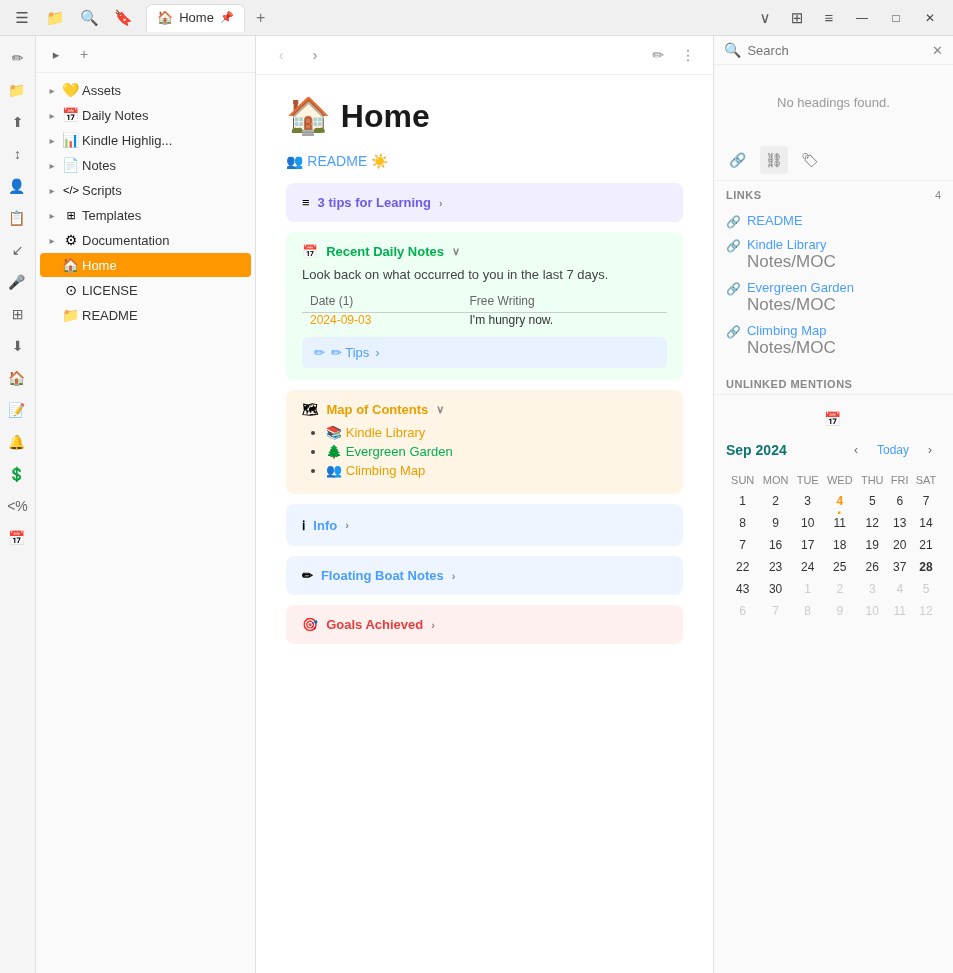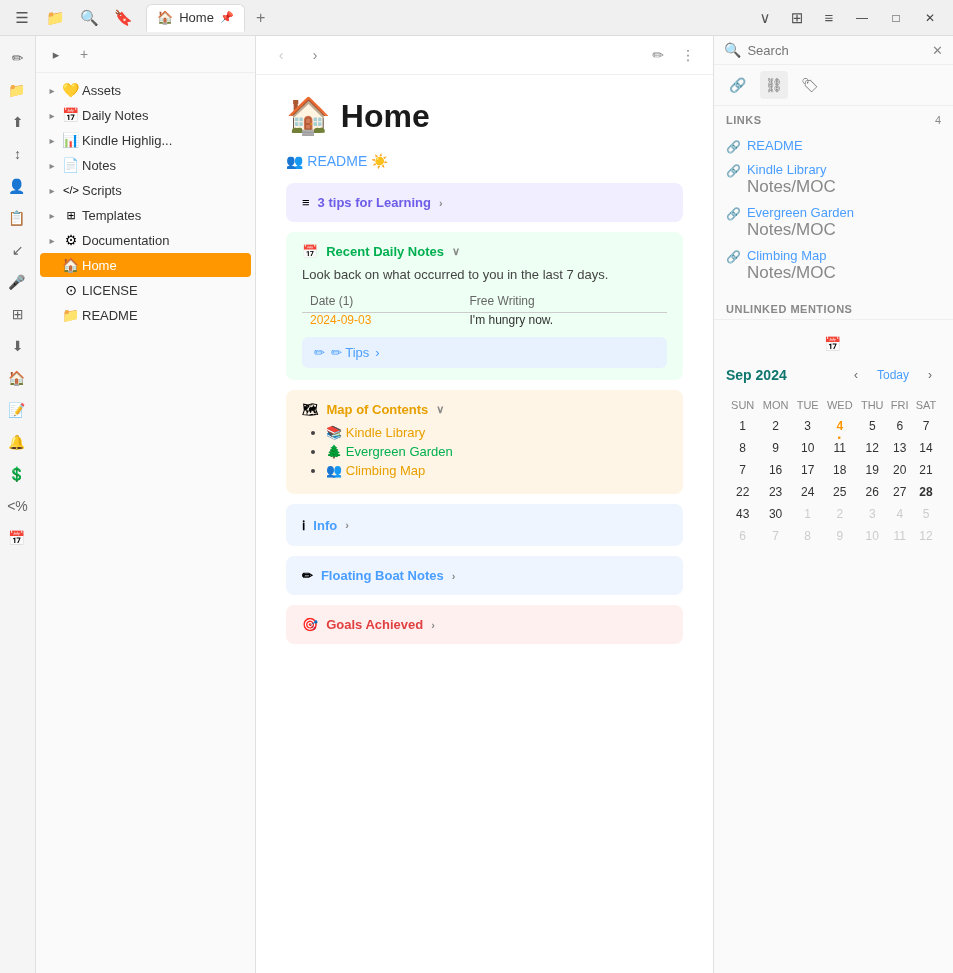--- a/index.html
+++ b/index.html
@@ -354,20 +354,21 @@
     </div>
   </div>
 
   <div class="right-panel">
     <div class="right-search">
       <span class="search-icon-sm">🔍</span>
       <input type="text" placeholder="Search" style="">
       <span style="color:#888;cursor:pointer;">✕</span>
     </div>
 
+    <div class="no-headings">No headings found.</div>
 
     <div class="links-tabs">
       <div class="links-tab-icon">🔗</div>
       <div class="links-tab-icon active">⛓</div>
       <div class="links-tab-icon">🏷</div>
     </div>
 
     <div class="links-section">
       <div class="links-header">
         <span class="links-title">LINKS</span>
@@ -457,21 +458,21 @@
               <td>19</td>
               <td>20</td>
               <td>21</td>
             </tr>
             <tr>
               <td>22</td>
               <td>23</td>
               <td>24</td>
               <td>25</td>
               <td>26</td>
-              <td>27</td>
+              <td>37</td>
               <td style="font-weight: 700;">28</td>
             </tr>
             <tr>
               <td>43</td>
               <td>30</td>
               <td class="other-month">1</td>
               <td class="other-month">2</td>
               <td class="other-month">3</td>
               <td class="other-month">4</td>
               <td class="other-month">5</td>

